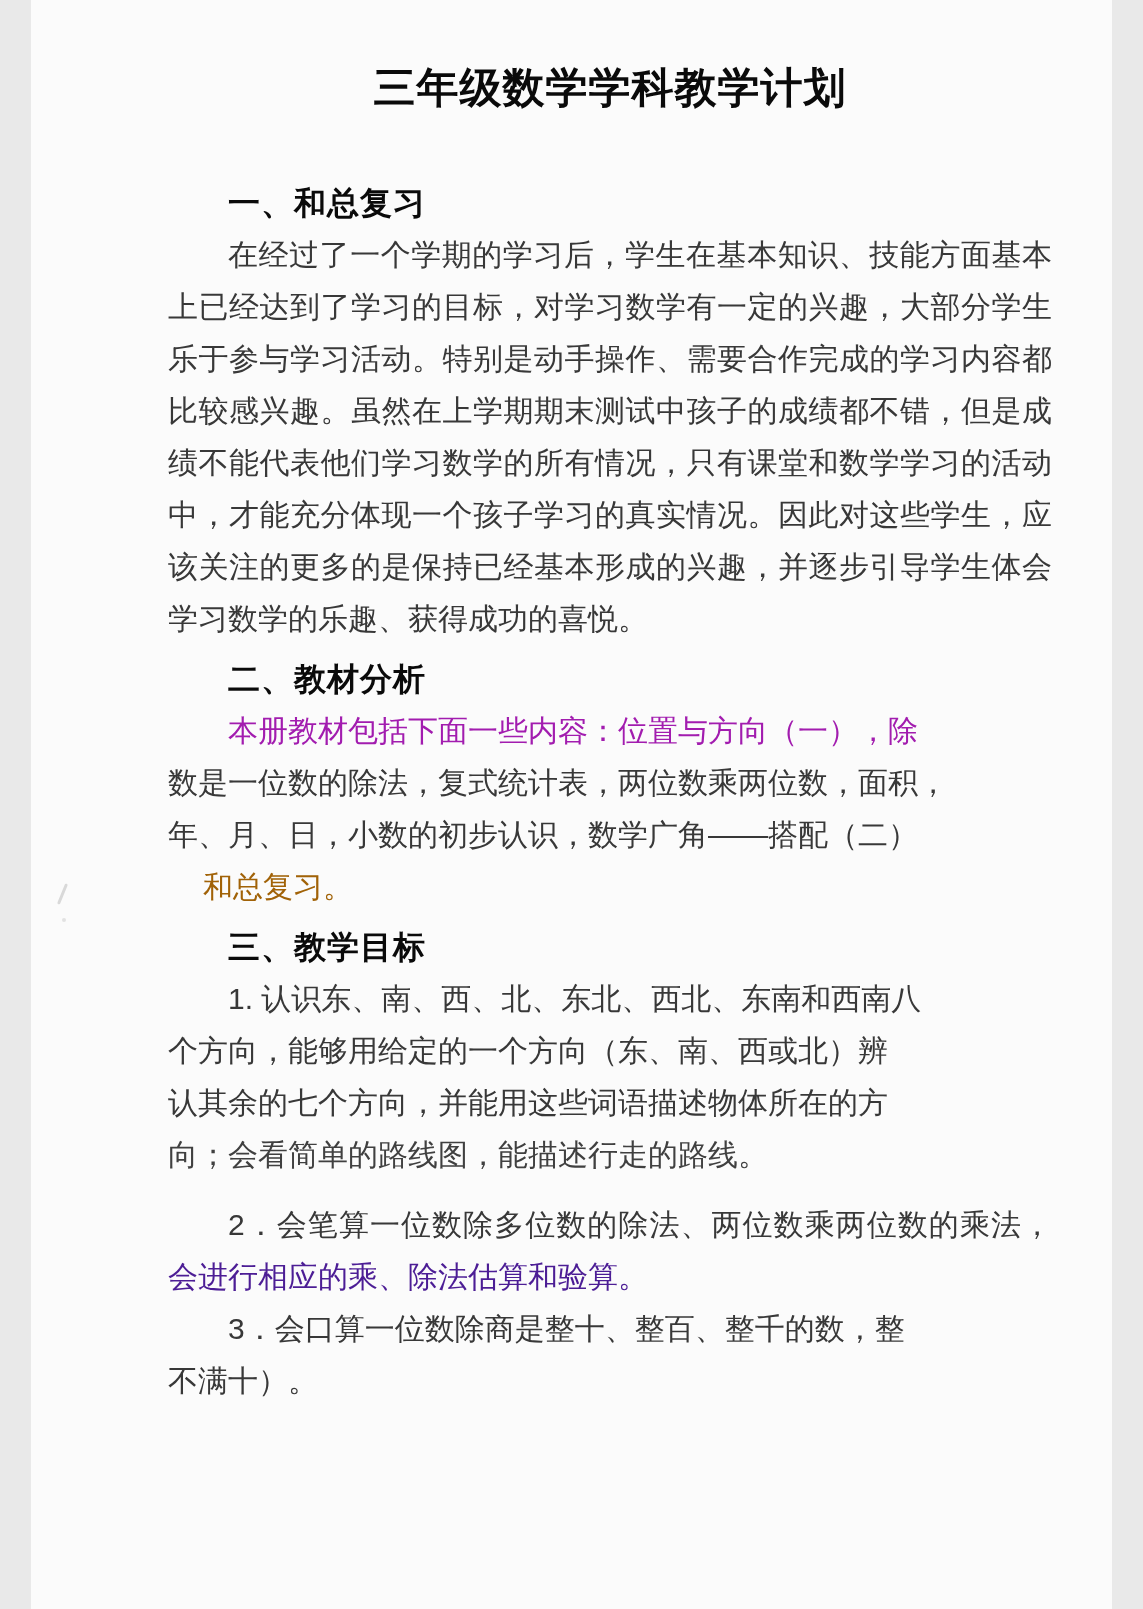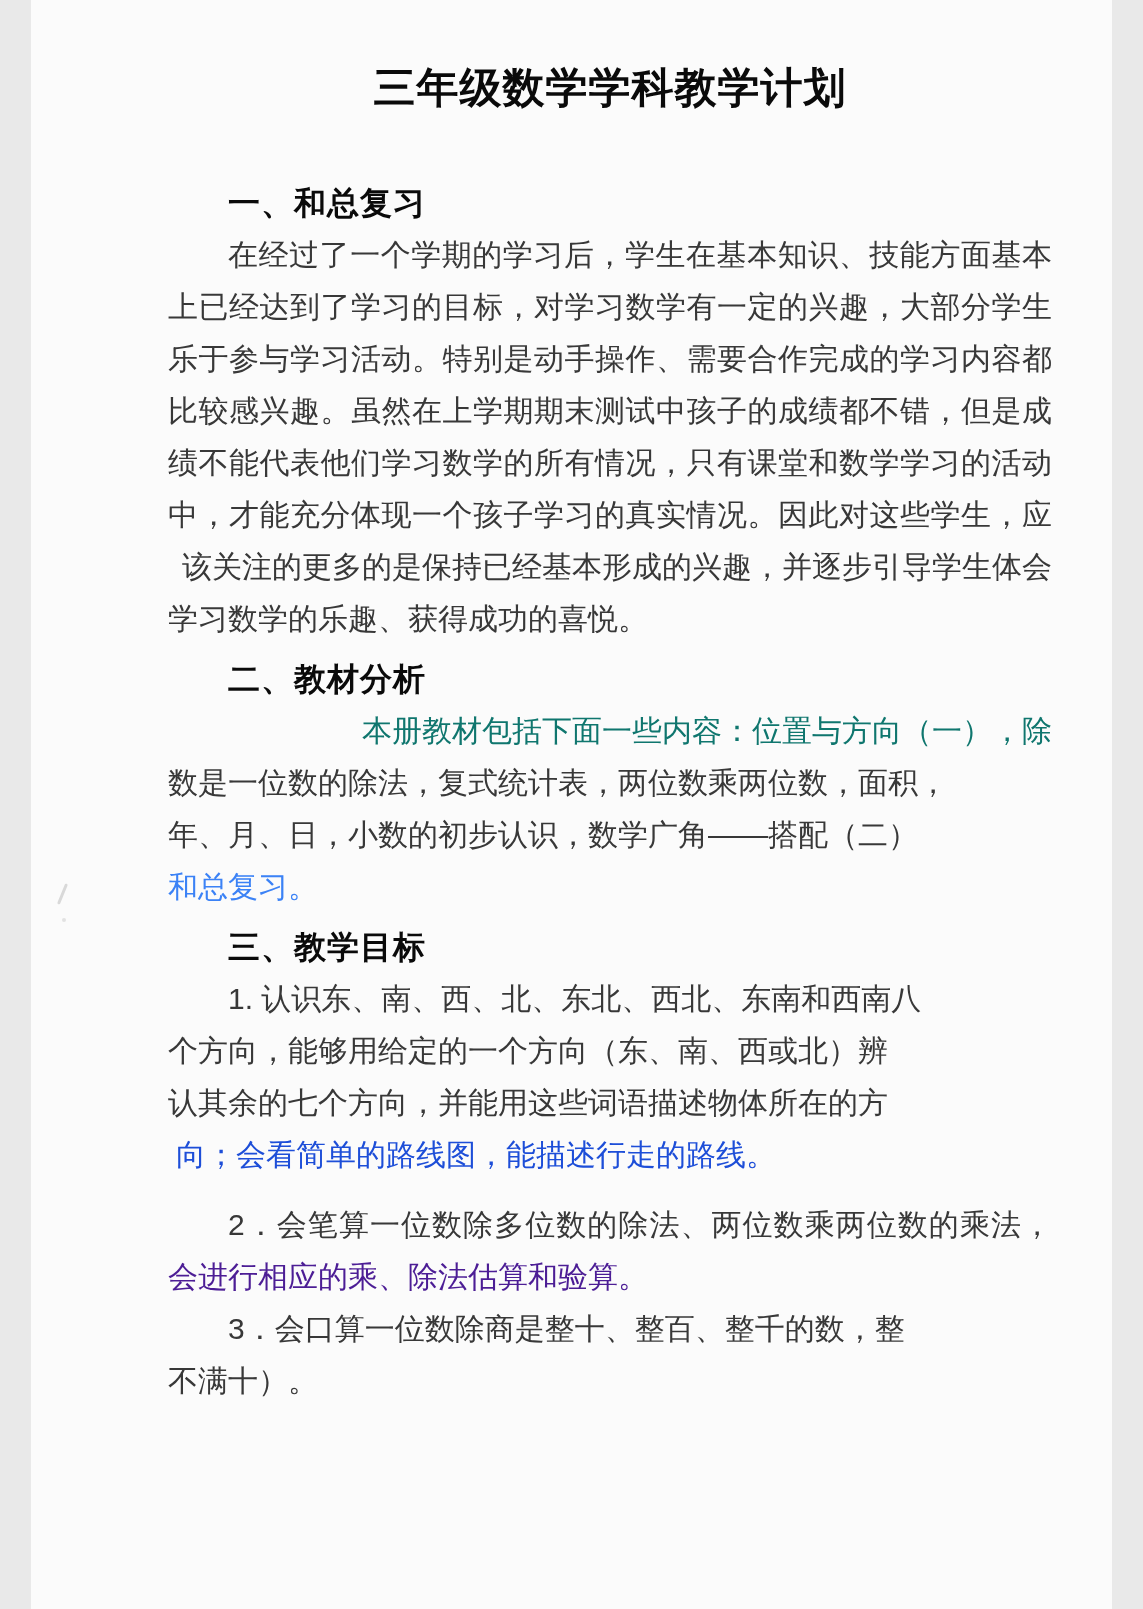--- a/index.html
+++ b/index.html
@@ -69,36 +69,36 @@
     <h1 class="doc-title">三年级数学学科教学计划</h1>
     <div id="sections">
         <h2 class="heading" style="color: rgb(10, 10, 10);">一、和总复习</h2>
         <div class="para">
           <div class="line first just" style="color: rgb(56, 56, 56);">在经过了一个学期的学习后，学生在基本知识、技能方面基本</div>
           <div class="line just" style="color: rgb(56, 56, 56);">上已经达到了学习的目标，对学习数学有一定的兴趣，大部分学生</div>
           <div class="line just" style="color: rgb(56, 56, 56);">乐于参与学习活动。特别是动手操作、需要合作完成的学习内容都</div>
           <div class="line just" style="color: rgb(56, 56, 56);">比较感兴趣。虽然在上学期期末测试中孩子的成绩都不错，但是成</div>
           <div class="line just" style="color: rgb(56, 56, 56);">绩不能代表他们学习数学的所有情况，只有课堂和数学学习的活动</div>
           <div class="line just" style="color: rgb(56, 56, 56);">中，才能充分体现一个孩子学习的真实情况。因此对这些学生，应</div>
-          <div class="line just" style="color: rgb(56, 56, 56); margin-left: 14px;">该关注的更多的是保持已经基本形成的兴趣，并逐步引导学生体会</div>
+          <div class="line just" style="color: rgb(56, 56, 56);">该关注的更多的是保持已经基本形成的兴趣，并逐步引导学生体会</div>
           <div class="line" style="color: rgb(56, 56, 56);">学习数学的乐趣、获得成功的喜悦。</div>
         </div>
         <h2 class="heading" style="color: rgb(10, 10, 10);">二、教材分析</h2>
         <div class="para">
-          <div class="line first" style="color: #0f766e; text-align: right;">本册教材包括下面一些内容：位置与方向（一），除</div>
+          <div class="line first" style="color: #a21caf;">本册教材包括下面一些内容：位置与方向（一），除</div>
           <div class="line" style="color: rgb(56, 56, 56);">数是一位数的除法，复式统计表，两位数乘两位数，面积，</div>
           <div class="line" style="color: rgb(56, 56, 56);">年、月、日，小数的初步认识，数学广角——搭配（二）</div>
-          <div class="line" style="color: #3b82f6;">和总复习。</div>
+          <div class="line" style="color: #a16207; margin-left: 35px;">和总复习。</div>
         </div>
         <h2 class="heading" style="color: rgb(10, 10, 10);">三、教学目标</h2>
         <div class="para">
           <div class="line first" style="color: rgb(56, 56, 56);">1. 认识东、南、西、北、东北、西北、东南和西南八</div>
           <div class="line" style="color: rgb(56, 56, 56);">个方向，能够用给定的一个方向（东、南、西或北）辨</div>
           <div class="line" style="color: rgb(56, 56, 56);">认其余的七个方向，并能用这些词语描述物体所在的方</div>
-          <div class="line" style="color: #1d4ed8; margin-left: 8px;">向；会看简单的路线图，能描述行走的路线。</div>
+          <div class="line" style="color: #404040;">向；会看简单的路线图，能描述行走的路线。</div>
         </div>
         <div class="para gap">
           <div class="line first just" style="color: rgb(56, 56, 56);">2．会笔算一位数除多位数的除法、两位数乘两位数的乘法，</div>
           <div class="line" style="color: #4c1d95;">会进行相应的乘、除法估算和验算。</div>
         </div>
         <div class="para">
           <div class="line first" style="color: rgb(56, 56, 56);">3．会口算一位数除商是整十、整百、整千的数，整</div>
           <div class="line" style="color: rgb(56, 56, 56);">不满十）。</div>
         </div>
       </div>

